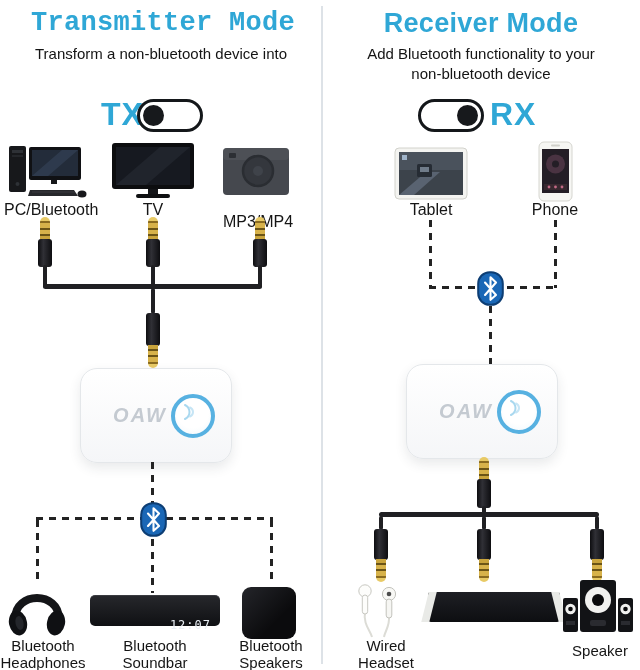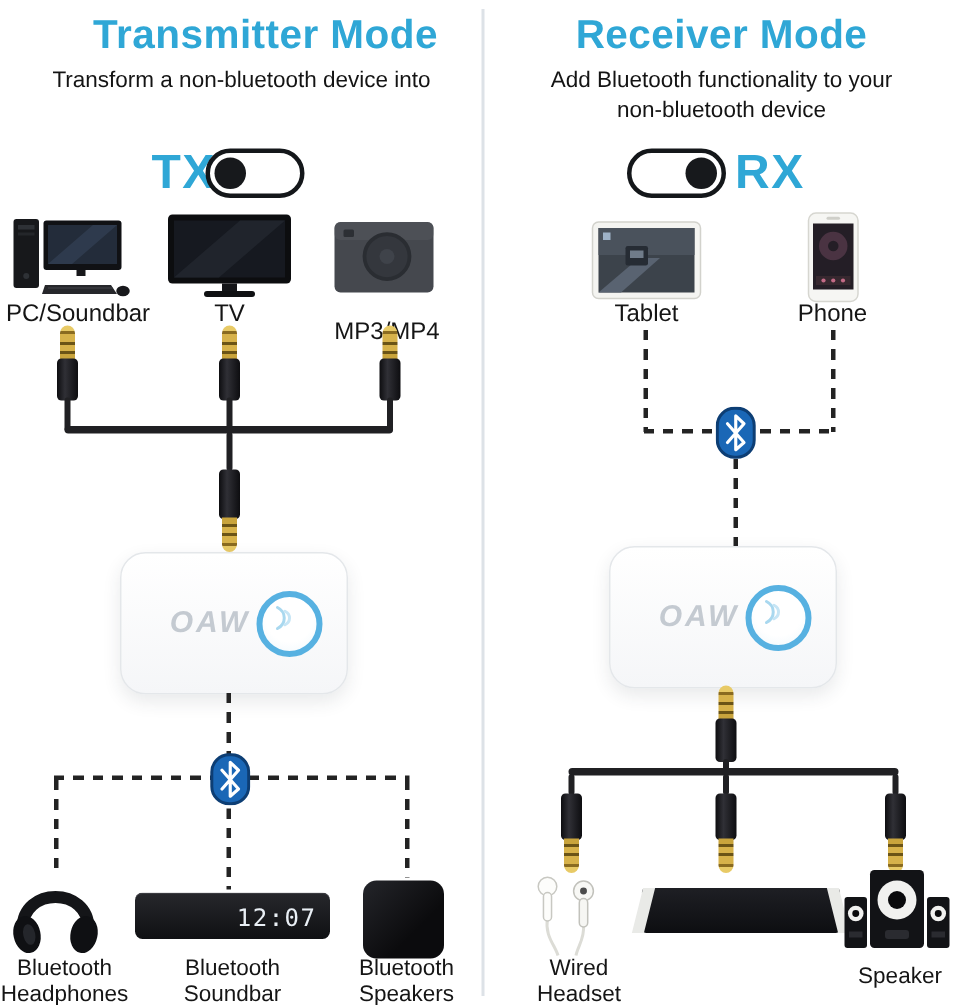--- a/index.html
+++ b/index.html
@@ -22,36 +22,36 @@
   .jack-tip-down{width:10px;height:23px;border-radius:0 0 5px 5px;
     background:linear-gradient(to top,#e8ca66 0 4px,#8a6b20 4px 6px,#d7b24a 6px 11px,#6b5416 11px 13px,#d7b24a 13px 17px,#6b5416 17px 19px,#c9a43c 19px 23px);}
   .jack-body{width:14px;background:linear-gradient(to right,#0d0d10,#303036 38%,#0d0d10);border-radius:3px;}
   .device{width:150px;height:93px;border-radius:17px;border:1px solid #e4e7ea;
     background:linear-gradient(#ffffff,#f5f6f8);box-shadow:0 5px 12px rgba(40,50,60,.10);}
   .device .logo{position:absolute;left:24px;top:0;height:100%;width:70px;display:flex;align-items:center;justify-content:center;
     font-size:20px;font-weight:bold;font-style:italic;color:#c4cad1;letter-spacing:2px;}
   .device .btn{position:absolute;right:16px;top:50%;transform:translateY(-50%);width:36px;height:36px;border-radius:50%;
     border:4px solid #57b1e1;background:radial-gradient(circle at 50% 40%,#ffffff 55%,#eef7fc);}
   .soundbar-l{width:130px;height:30px;border-radius:5px;background:linear-gradient(#26272b,#0f1013);border-top:1px solid #3a3b40;}
-  .soundbar-l .disp{position:absolute;right:9px;top:6px;font-family:"DejaVu Sans Mono",monospace;font-size:16px;color:#e9eff5;letter-spacing:1px;}
+  .soundbar-l .disp{position:absolute;right:9px;top:22px;font-family:"DejaVu Sans Mono",monospace;font-size:12px;color:#e9eff5;letter-spacing:1px;}
   .cube{width:54px;height:52px;border-radius:9px;background:linear-gradient(135deg,#24252a,#0b0b0d 65%);}
   .soundbar-r{width:132px;height:30px;background:linear-gradient(#1e1f24,#0d0e11);border-radius:3px;}
   .soundbar-r .cap{position:absolute;top:0;width:8px;height:100%;background:#e9eae7;}
   .soundbar-r .capl{left:-3px;transform:skewX(-14deg);}
   .soundbar-r .capr{right:-3px;transform:skewX(14deg);}
   .divider{width:2px;background:#dde2e7;}
 </style>
 </head>
 <body>
 
 <div id="stage">
 
   <div class="abs divider" style="left:321px;top:6px;height:658px;"></div>
 
-  <div class="abs title" style="left:16px;top:8px;">Transmitter Mode</div>
+  <div class="abs title" style="left:2px;top:8px;font-family:Liberation Mono, monospace;">Transmitter Mode</div>
   <div class="abs subtitle" style="left:10px;top:44px;">
     <span>Transform a non-bluetooth device into</span>
   </div>
 
   <div class="abs mode-label" style="left:101px;top:96px;">TX</div>
   <div class="abs toggle" style="left:137px;top:99px;">
     <div class="knob" style="left:3px;"></div>
   </div>
 
   <svg class="abs" style="left:8px;top:144px;" width="80" height="56" viewBox="0 0 80 56">
@@ -75,21 +75,21 @@
     <rect x="26" y="52" width="34" height="4" rx="2" fill="#0f1012"></rect>
   </svg>
   <svg class="abs" style="left:222px;top:147px;" width="68" height="49" viewBox="0 0 68 49">
     <rect x="1" y="1" width="66" height="47" rx="4" fill="#45484e"></rect>
     <rect x="1" y="1" width="66" height="12" rx="4" fill="#54575d" opacity=".55"></rect>
     <circle cx="36" cy="24" r="15" fill="#34373d" stroke="#2a2d32" stroke-width="2.5"></circle>
     <circle cx="36" cy="24" r="5" fill="#3f434a"></circle>
     <rect x="7" y="6" width="7" height="5" rx="1" fill="#2c2f34"></rect>
   </svg>
 
-  <div class="abs dev-label" style="left:4px;top:201px;width:92px;">PC/Soundbar</div>
+  <div class="abs dev-label" style="left:4px;top:201px;width:92px;">PC/Bluetooth</div>
   <div class="abs dev-label" style="left:120px;top:201px;width:66px;">TV</div>
   <div class="abs dev-label" style="left:214px;top:201px;width:88px;margin-top:12px;">MP3/MP4</div>
 
   <div class="abs jack-tip-up" style="left:40px;top:217px;"></div>
   <div class="abs jack-body" style="left:38px;top:239px;height:28px;"></div>
   <div class="abs jack-tip-up" style="left:148px;top:217px;"></div>
   <div class="abs jack-body" style="left:146px;top:239px;height:28px;"></div>
   <div class="abs jack-tip-up" style="left:255px;top:217px;"></div>
   <div class="abs jack-body" style="left:253px;top:239px;height:28px;"></div>
   <div class="abs cable-v" style="left:43px;top:265px;height:23px;"></div>

